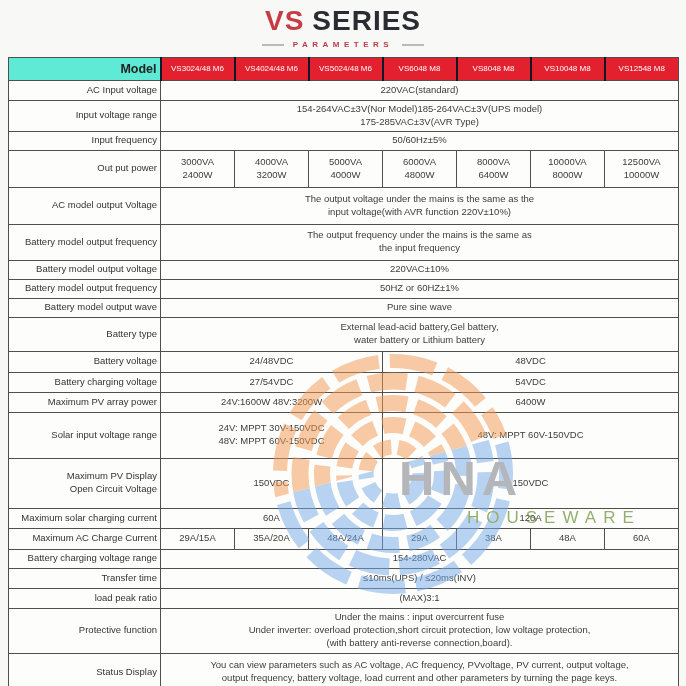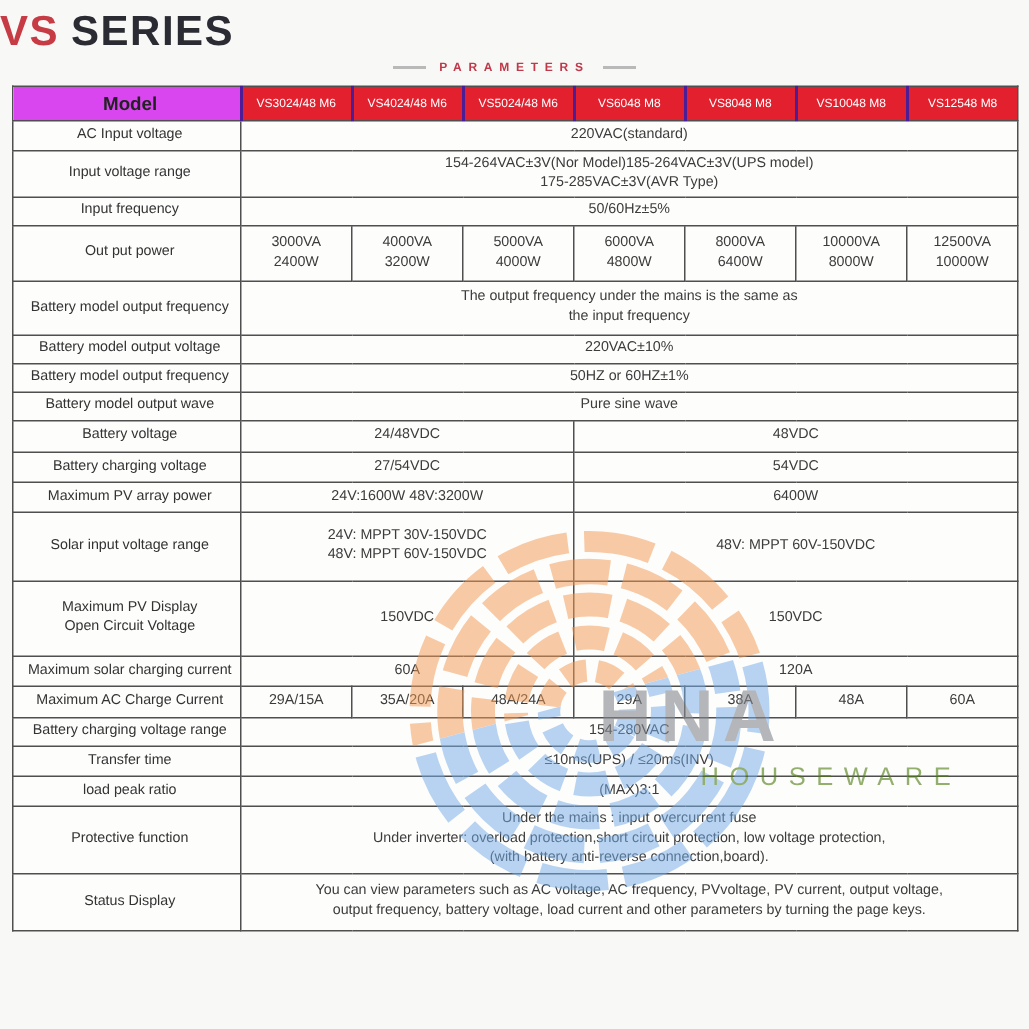--- a/index.html
+++ b/index.html
@@ -3,37 +3,37 @@
 <meta charset="utf-8">
 <style>
   html,body{margin:0;padding:0;}
   body{
     width:686px;height:686px;overflow:hidden;position:relative;
     background:#f8f8f7;
     font-family:"Liberation Sans","DejaVu Sans",sans-serif;
     color:#3c3c3c;
   }
   
-  .hdr{position:absolute;top:5px;left:0;width:100%;text-align:left;}
+  .hdr{position:absolute;top:5px;left:0;width:100%;text-align:center;}
   .title{font-size:28px;font-weight:bold;letter-spacing:1px;color:#2b2b33;}
   .title .brand{color:#c63b44;margin-right:8px;}
   .subtitle{margin-top:3px;display:flex;align-items:center;justify-content:center;gap:9px;}
   .subtitle .dash{display:inline-block;width:22px;height:2px;background:#b9b9b9;}
   .subtitle .sub-text{font-size:8px;letter-spacing:4.5px;color:#c0394a;font-weight:bold;}
   
   .tbl-wrap{position:absolute;left:8px;top:57px;width:670px;}
   table{border-collapse:collapse;table-layout:fixed;width:670px;background:#fdfdfc;}
   th,td{border:1px solid #4f4f4f;vertical-align:middle;font-size:9.5px;line-height:1.35;
         white-space:pre-line;overflow:hidden;padding:2px 3px;}
-  td.lbl{ text-align:center;padding-left:7px;color:#333;}
+  td.lbl{ text-align:right;padding-left:7px;color:#333;}
   td.val{ text-align:center;}
   tr.header-row{height:23px;}
-  th.model{background:#d946ef;color:#222;font-size:12.5px;font-weight:bold;text-align:center;padding-left:8px;}
+  th.model{background:#5eead4;color:#222;font-size:12.5px;font-weight:bold;text-align:right;padding-left:8px;}
   th.mh{background:#e2202e;color:#ffffff;font-size:8px;font-weight:normal;text-align:center;
-        border-left:2px solid #4c1d95;padding:2px 1px;}
+        border-left:2px solid #0f172a;padding:2px 1px;}
   
   .wm{position:absolute;left:0;top:0;width:686px;height:686px;z-index:4;pointer-events:none;opacity:.6;}
   .wm svg{position:absolute;left:243px;top:324px;}
   .wm-hna{position:absolute;left:399px;top:450px;font-size:49px;font-weight:bold;
           letter-spacing:6px;color:#84888d;}
   .wm-house{position:absolute;left:467px;top:508px;font-size:17px;letter-spacing:7px;color:#4d7c0f;}
 </style>
 </head>
 <body>
 
@@ -94,36 +94,46 @@
 4000W</td>
           <td class="val" colspan="1">6000VA
 4800W</td>
           <td class="val" colspan="1">8000VA
 6400W</td>
           <td class="val" colspan="1">10000VA
 8000W</td>
           <td class="val" colspan="1">12500VA
 10000W</td>
         </tr>
+        <tr style="height: 37px;">
+          <td class="lbl">AC model output Voltage</td>
+          <td class="val" colspan="7">The output voltage under the mains is the same as the
+input voltage(with AVR function 220V±10%)</td>
+        </tr>
         <tr style="height: 36px;">
           <td class="lbl">Battery model output frequency</td>
           <td class="val" colspan="7">The output frequency under the mains is the same as
 the input frequency</td>
         </tr>
         <tr style="height: 19px;">
           <td class="lbl">Battery model output voltage</td>
           <td class="val" colspan="7">220VAC±10%</td>
         </tr>
         <tr style="height: 19px;">
           <td class="lbl">Battery model output frequency</td>
           <td class="val" colspan="7">50HZ or 60HZ±1%</td>
         </tr>
         <tr style="height: 19px; margin-top: 20px;">
           <td class="lbl">Battery model output wave</td>
           <td class="val" colspan="7">Pure sine wave</td>
+        </tr>
+        <tr style="height: 34px;">
+          <td class="lbl">Battery type</td>
+          <td class="val" colspan="7">External lead-acid battery,Gel battery,
+water battery or Lithium battery</td>
         </tr>
         <tr style="height: 21px;">
           <td class="lbl">Battery voltage</td>
           <td class="val" colspan="3">24/48VDC</td>
           <td class="val" colspan="4">48VDC</td>
         </tr>
         <tr style="height: 20px;">
           <td class="lbl">Battery charging voltage</td>
           <td class="val" colspan="3">27/54VDC</td>
           <td class="val" colspan="4">54VDC</td>

